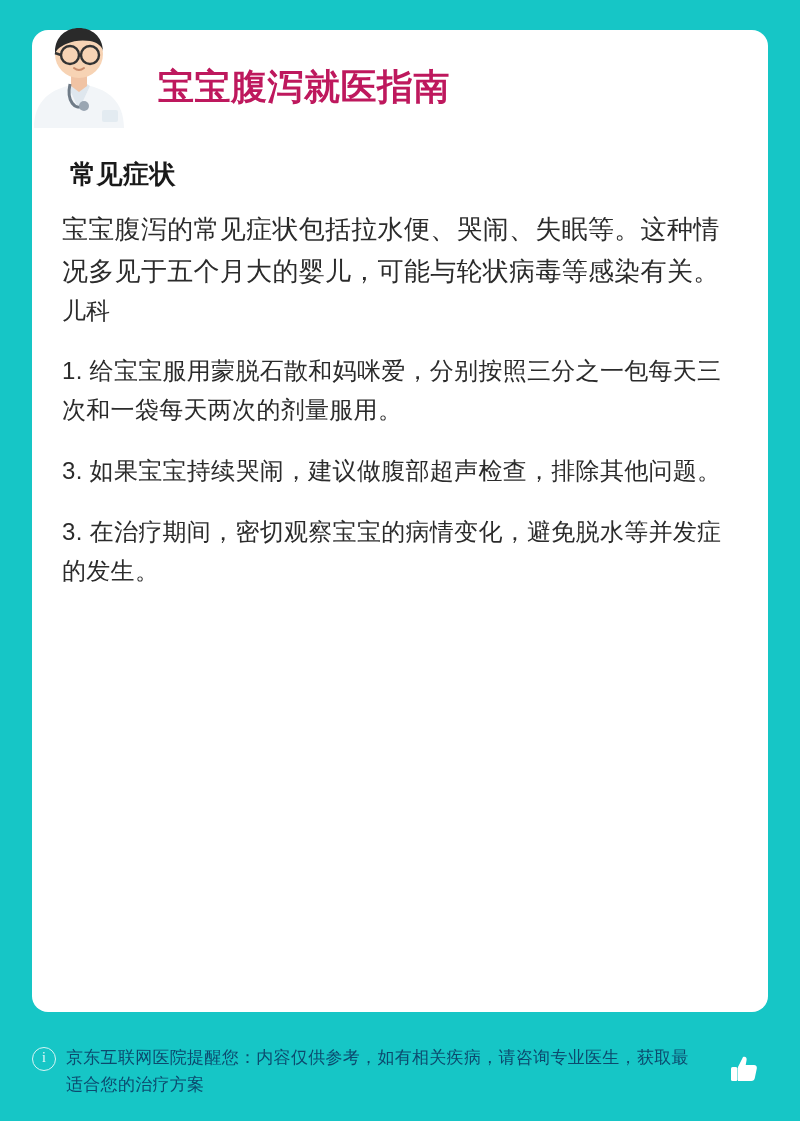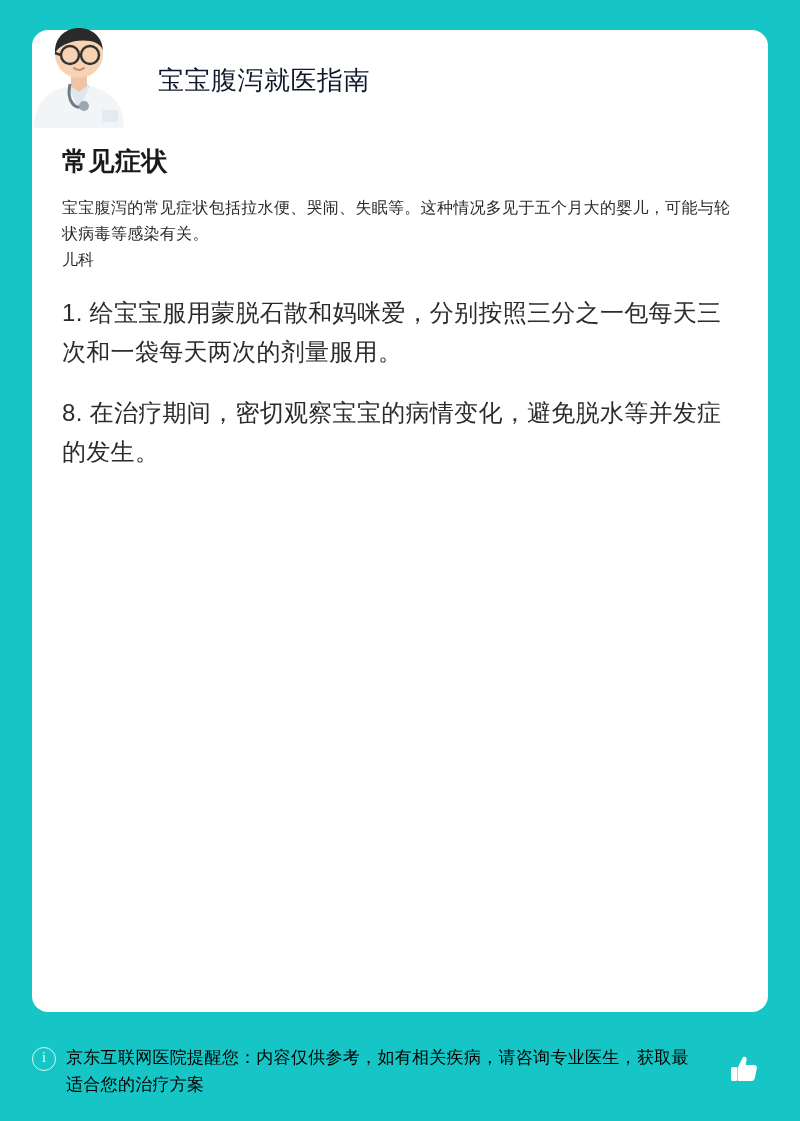--- a/index.html
+++ b/index.html
@@ -31,46 +31,46 @@
   .doctor-avatar {
     position: absolute;
     left: -8px;
     top: -12px;
     width: 110px;
     height: 110px;
     overflow: hidden;
     pointer-events: none;
   }
   .title {
-    font-size: 26px;
-    font-weight: normal;
-    color: #0f172a;
+    font-size: 36px;
+    font-weight: bold;
+    color: #be185d;
     margin: 0 0 0 96px;
     line-height: 1.3;
     letter-spacing: 0.5px;
   }
   h2.section {
     font-size: 26px;
     font-weight: bold;
     color: #1a1a1a;
-    margin: 46px 0 16px 0;
+    margin: 46px 0 16px 8px;
     letter-spacing: 0.5px;
   }
   h2.section.tight {
     margin-top: 40px;
   }
   p.body {
-    font-size: 16px;
+    font-size: 26px;
     color: #2b2b2b;
     line-height: 1.62;
     margin: 0 0 0 0;
     letter-spacing: 0.3px;
   }
   p.dept {
-    font-size: 16px;
+    font-size: 24px;
     color: #2b2b2b;
     margin: 0 0 0 0;
     line-height: 1.6;
   }
   .tips {
     margin: 22px 0 0 0;
     padding: 0;
     list-style: none;
   }
   .tips li {
@@ -107,21 +107,21 @@
     border: 1.5px solid #d8f5f5;
     color: #eafafa;
     font-size: 14px;
     line-height: 20px;
     text-align: center;
     font-family: "Liberation Serif", serif;
     margin-top: 3px;
   }
   .disclaimer {
     font-size: 17px;
-    color: #000000;
+    color: #0c4a6e;
     line-height: 1.6;
     letter-spacing: 0.3px;
   }
   .thumb {
     flex: 0 0 auto;
     margin-right: 6px;
   }
 </style>
 </head>
 <body>
@@ -159,21 +159,22 @@
 
     <h1 class="title">宝宝腹泻就医指南</h1>
 
     <h2 class="section">常见症状</h2>
     <p class="body">宝宝腹泻的常见症状包括拉水便、哭闹、失眠等。这种情况多见于五个月大的婴儿，可能与轮状病毒等感染有关。</p>
 
     <p class="dept">儿科</p>
 
     <ul class="tips">
       <li>1. 给宝宝服用蒙脱石散和妈咪爱，分别按照三分之一包每天三次和一袋每天两次的剂量服用。</li>
-      <li>8. 在治疗期间，密切观察宝宝的病情变化，避免脱水等并发症的发生。</li>
+      <li>3. 如果宝宝持续哭闹，建议做腹部超声检查，排除其他问题。</li>
+      <li>3. 在治疗期间，密切观察宝宝的病情变化，避免脱水等并发症的发生。</li>
     </ul>
 
   </div>
 
   <div class="footer">
     <div class="footer-left">
       <div class="info-icon">i</div>
       <div class="disclaimer">京东互联网医院提醒您：内容仅供参考，如有相关疾病，请咨询专业医生，获取最适合您的治疗方案</div>
     </div>
     <div class="thumb">

